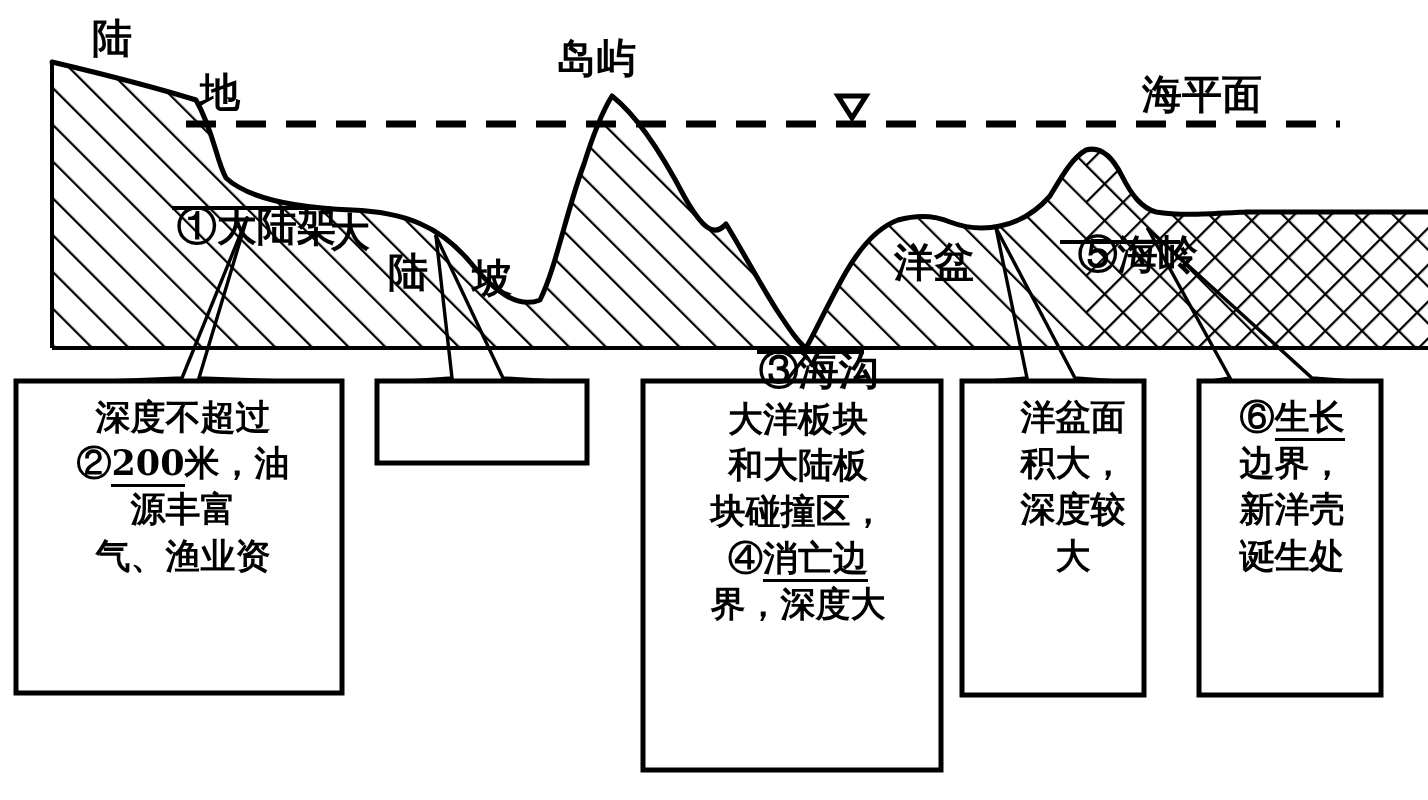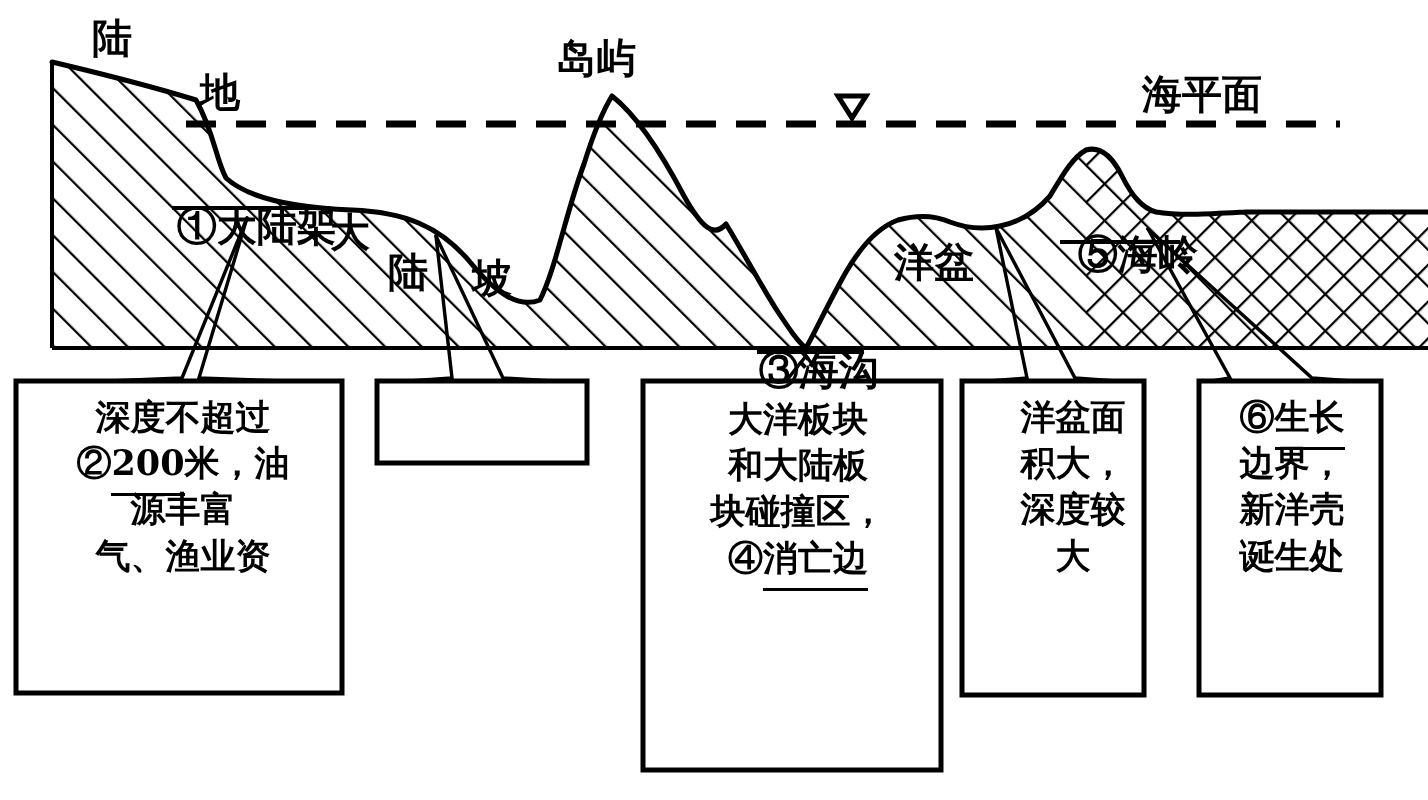--- a/index.html
+++ b/index.html
@@ -5,21 +5,21 @@
   html,body{margin:0;padding:0;background:#ffffff;}
   body{width:1428px;height:800px;overflow:hidden;
        font-family:"DejaVu Serif","Liberation Serif",serif;color:#000;}
   #stage{position:relative;width:1428px;height:800px;}
   svg#diagram{position:absolute;left:0;top:0;width:1428px;height:800px;display:block;}
   .lbl{position:absolute;font-family:"DejaVu Serif","Liberation Serif",serif;
        color:#000;font-weight:700;white-space:pre;line-height:1;}
   .big{font-size:40px;}
   .boxtxt{position:absolute;font-family:"DejaVu Serif","Liberation Serif",serif;
           font-weight:700;color:#000;font-size:35px;line-height:1.32;letter-spacing:0px;text-align:center;}
-  .u{border-bottom:3px solid #000;padding-bottom:10px;}
+  .u{border-bottom:3px solid #000;padding-bottom:1px;}
 </style>
 </head>
 <body>
 
 <div id="stage">
 
   <svg id="diagram" viewBox="0 0 1428 800">
     <defs>
 
       <pattern id="hatchF" width="26" height="26" patternUnits="userSpaceOnUse" patternTransform="rotate(-45)">
@@ -167,20 +167,21 @@
   </div>
 
 
   <div class="boxtxt" style="left:658px; top:396px; width:280px;">
     <div>大洋板块</div>
     <div>和大陆板</div>
     <div>块碰撞区，</div>
     <div>
       <span>④</span><span class="u">消亡边</span>
     </div>
+    <div>界，深度大</div>
   </div>
 
   <div class="boxtxt" style="left:974px; top:394px; width:162px;margin-left:18px;">
     <div>洋盆面</div>
     <div>积大，</div>
     <div>深度较</div>
     <div>大</div>
   </div>
 
   <div class="boxtxt" style="left:1211px; top:394px; width:162px;">

